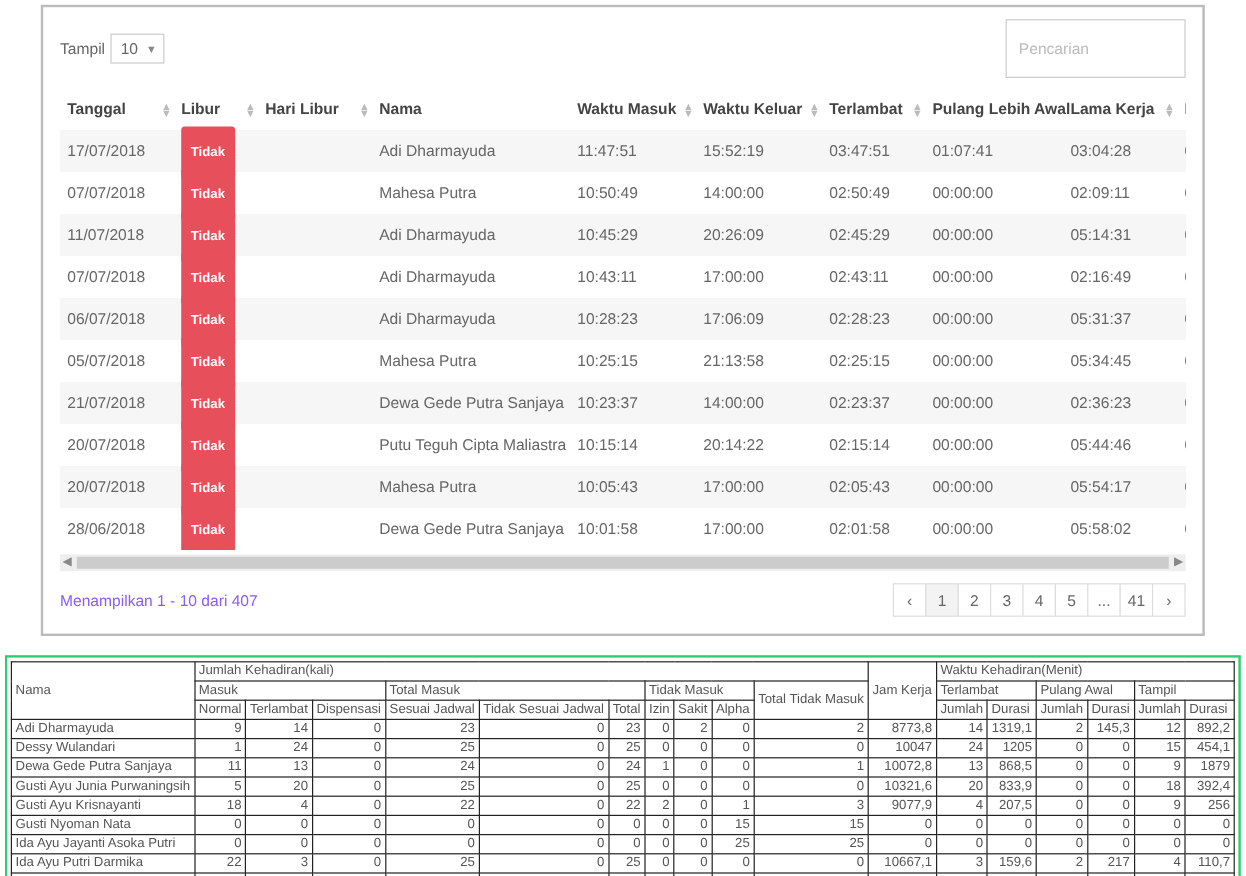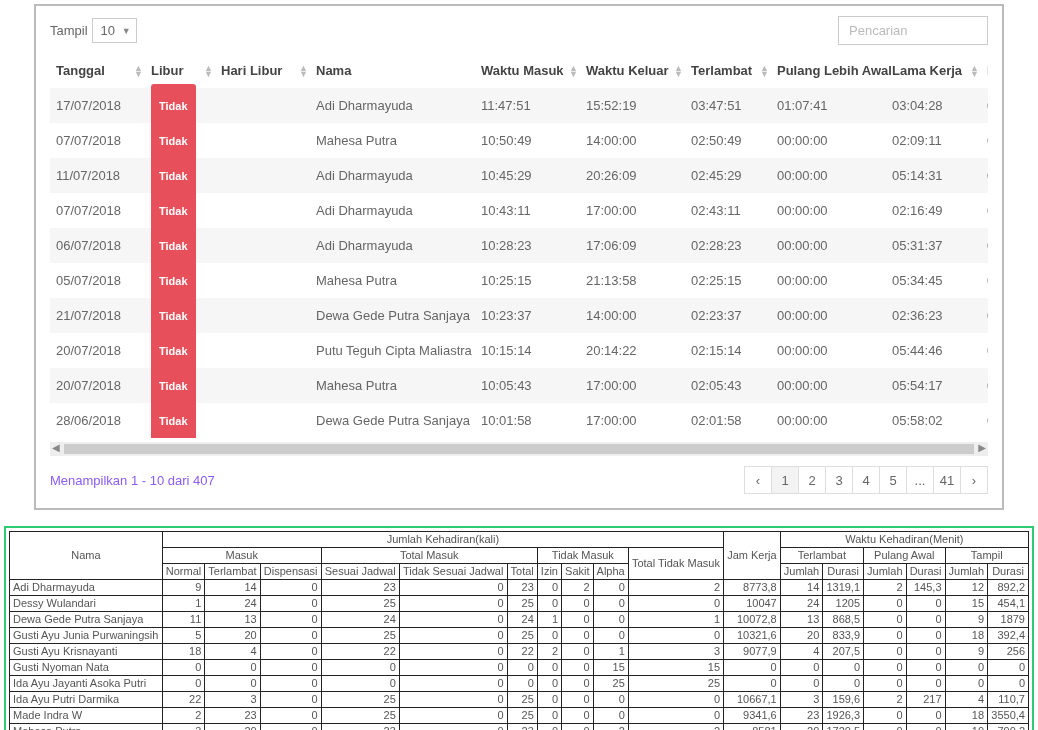--- a/index.html
+++ b/index.html
@@ -5,21 +5,21 @@
   * { box-sizing: border-box; margin: 0; padding: 0; }
   body { font-family: -apple-system, "Segoe UI", Arial, sans-serif; font-size: 13px; color: #555; background: #fff; padding: 4px; }
   
   
   .panel-top { border: 2px solid #bbb; width: 970px; margin: 0 auto 16px auto; padding: 10px 14px 14px 14px; }
   .panel-top-header { display: flex; justify-content: space-between; align-items: center; margin-bottom: 8px; }
   .show-wrap { display: flex; align-items: center; gap: 4px; color: #666; }
   .show-select { border: 1px solid #ccc; padding: 4px 20px 4px 8px; font-size: 13px; color: #666; background: #fff; appearance: none; position: relative; }
   .select-wrap { position: relative; display: inline-block; }
   .select-caret { position: absolute; right: 6px; top: 50%; transform: translateY(-50%); pointer-events: none; font-size: 9px; color: #888; }
-  .search-input { border: 1px solid #ccc; padding: 6px 10px; width: 150px; font-size: 13px; }
+  .search-input { border: 1px solid #ccc; padding: 16px 10px; width: 150px; font-size: 13px; }
   .search-input::placeholder { color: #bbb; }
 
   .dt-scroll { overflow-x: auto; }
   .dt-table { width: 100%; min-width: 940px; border-collapse: collapse; table-layout: fixed; }
   .dt-table th { text-align: left; font-weight: 700; color: #444; padding: 10px 6px; font-size: 13px; position: relative; white-space: nowrap; }
   .sort-icon { position: absolute; right: 2px; top: 50%; transform: translateY(-50%); font-size: 9px; color: #bbb; line-height: 6px; }
   .dt-table td { padding: 10px 6px; font-size: 13px; color: #666; white-space: nowrap; }
   .dt-table tbody tr:nth-child(odd) { background: #f6f6f6; }
   .badge-tidak { background: #e7505a; color: #fff; padding: 16px 8px; border-radius: 3px; font-size: 11px; font-weight: 600; }
 
@@ -31,21 +31,21 @@
   .dt-footer { display: flex; justify-content: space-between; align-items: center; margin-top: 10px; }
   .dt-info { color: #8b5cf6; font-size: 13px; }
   .pager { display: flex; }
   .pager a { display: inline-flex; align-items: center; justify-content: center; min-width: 28px; height: 28px; border: 1px solid #ddd; margin-left: -1px; color: #666; text-decoration: none; font-size: 13px; background: #fff; }
   .pager a.active { background: #f3f3f3; }
 
   
   .panel-bottom { border: 2px solid #2ecc71; width: 1030px; margin: 0 auto; padding: 3px; }
   .summary { width: 100%; border-collapse: collapse; font-size: 11px; }
   .summary th, .summary td { border: 1px solid #222; padding: 1px 3px; line-height: 13px; }
-  .summary th { font-weight: 400; text-align: center; background: #fff; }
+  .summary th { font-weight: 400; text-align: left; background: #fff; }
   .summary td { text-align: right; }
   .summary td.name { text-align: left; white-space: nowrap; }
 </style>
 </head>
 <body>
 
 <div class="panel-top">
   <div class="panel-top-header">
     <div class="show-wrap">
       <span>Tampil</span>

